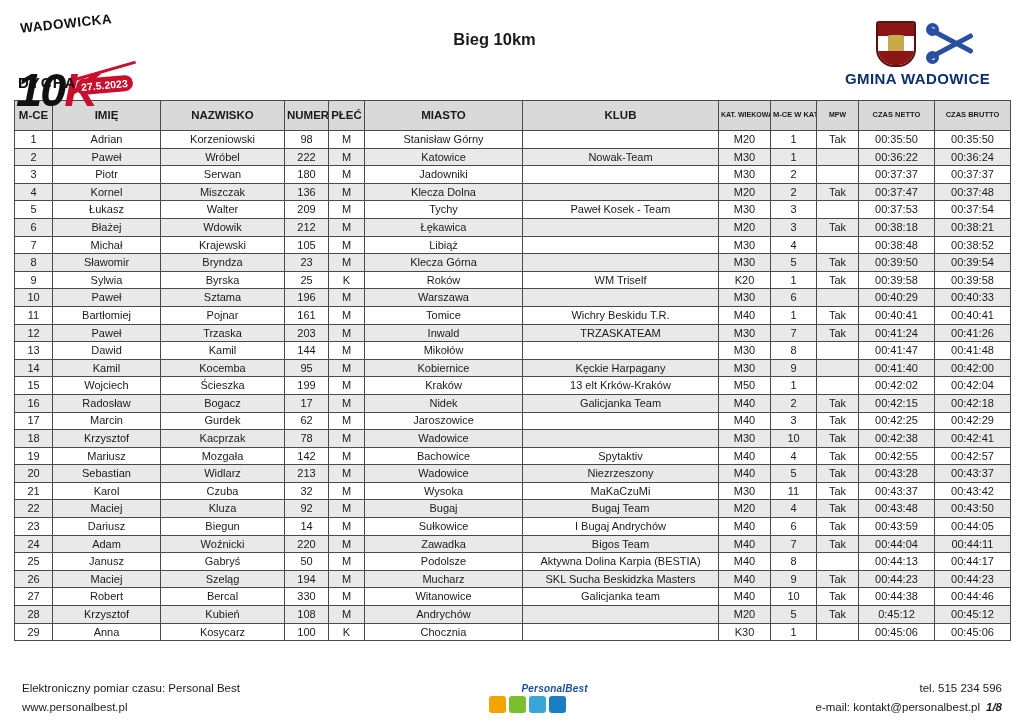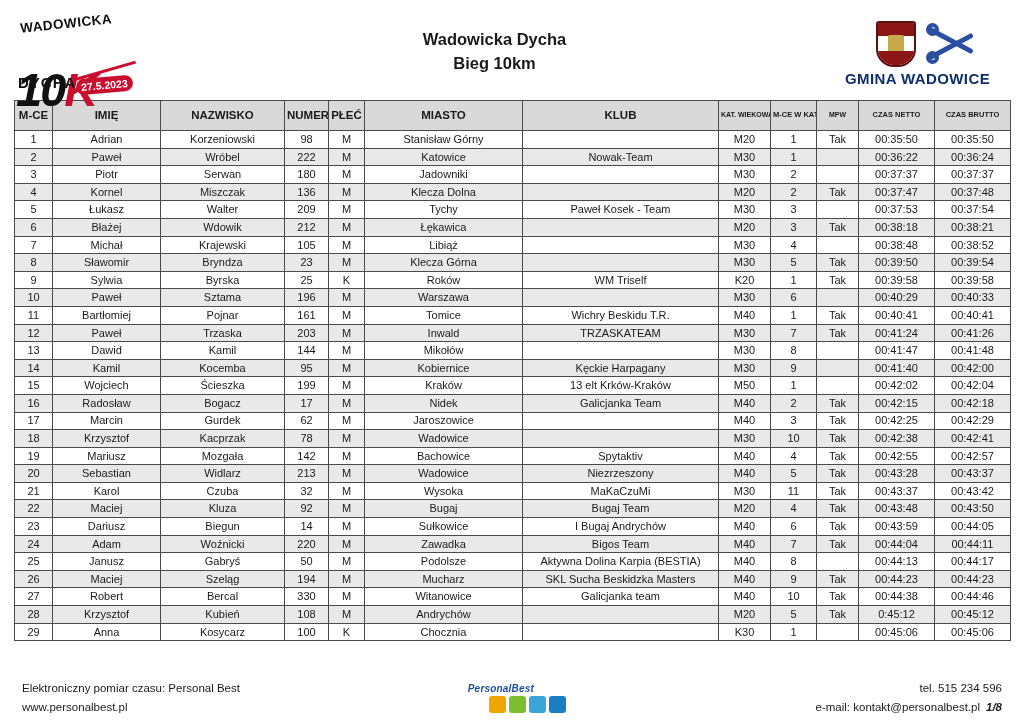--- a/index.html
+++ b/index.html
@@ -222,21 +222,21 @@
     left: 0; right: 0; bottom: 6px;
     padding: 0 22px;
     display: flex;
     align-items: center;
     justify-content: space-between;
     font-size: 11.5px;
   }
   .footer .fleft { text-align: left; line-height: 1.7; }
   .footer .fright { text-align: right; line-height: 1.7; }
   .pb-logo {
-    text-align: left;
+    text-align: right;
     width: 120px;
   }
   .pb-logo .pbtext {
     font-size: 10px;
     font-weight: bold;
     font-style: italic;
     color: #1b4f9c;
     letter-spacing: 0.2px;
   }
   .pb-icons {
@@ -265,21 +265,20 @@
 
     <div class="logo-left">
       <div class="wad">WADOWICKA</div>
       <div class="slash"></div>
       <div class="tenk"><span>10</span><span class="kletter">K</span></div>
       <div class="dycha">DYCHA</div>
       <div class="datebox">27.5.2023</div>
     </div>
 
     <div class="title-block">
-      <div class="t1">Wadowicka Dycha</div>
       <div class="t2">Bieg 10km</div>
     </div>
 
     <div class="logo-right">
       <div class="crest-row">
         <div class="crest">
           <div class="band"></div>
           <div class="ctr"></div>
           <div class="band2"></div>
         </div>

